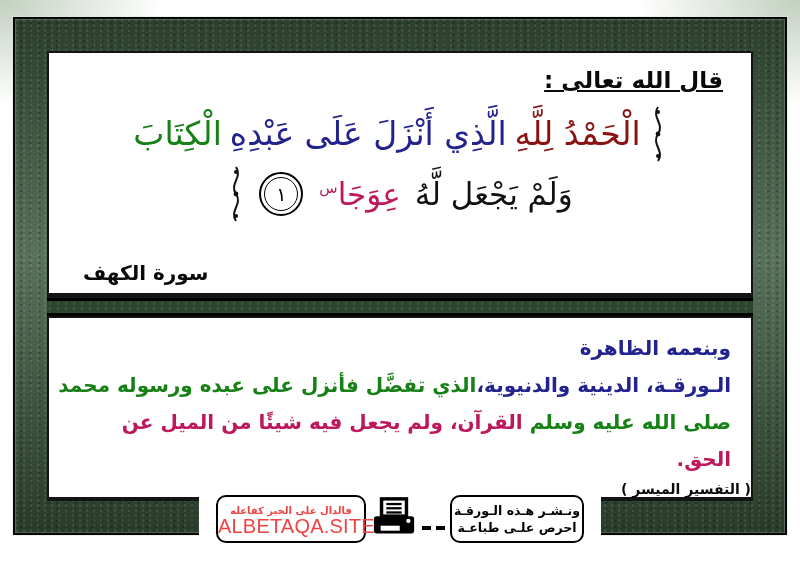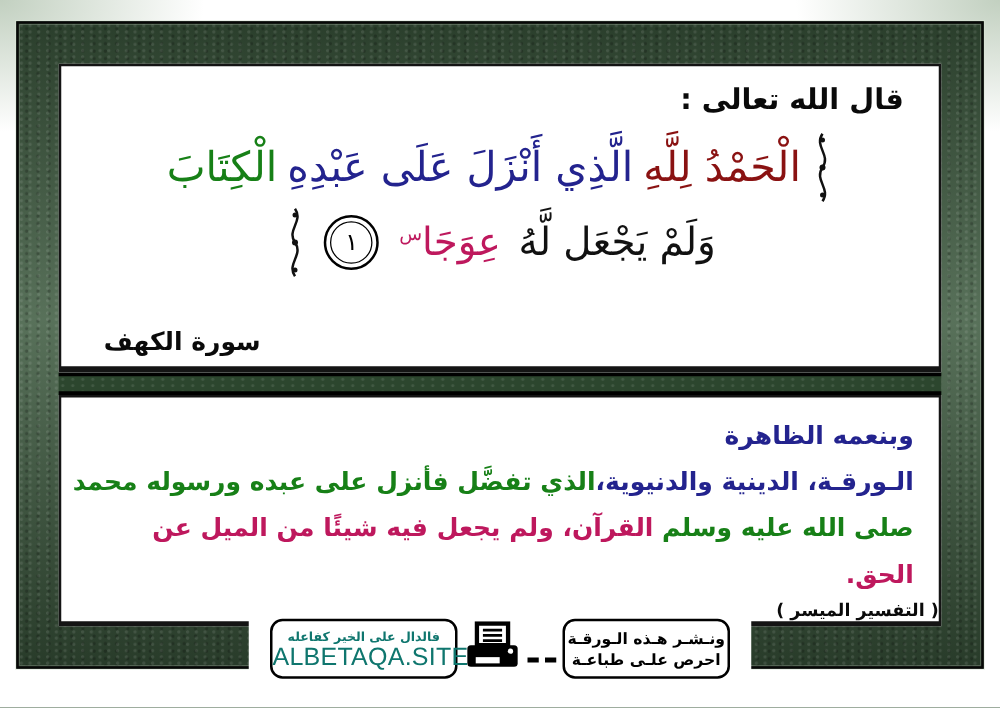--- a/index.html
+++ b/index.html
@@ -25,21 +25,21 @@
   .inner{position:absolute;left:32px;top:32px;right:32px;bottom:32px;display:flex;flex-direction:column;}
 
   .panel{background:#ffffff;border:2px solid #141414;box-sizing:border-box;position:relative;}
   .panel-verse{height:254px;border-bottom-width:5px;}
   .divider{height:18px;border-top:3px solid #000;border-bottom:3px solid #000;box-sizing:border-box;
            background-color:#2c462e;
            background-image:radial-gradient(circle at 40% 50%, rgba(255,255,255,0.10) 1px, transparent 1.5px);
            background-size:8px 5px;}
   .panel-tafsir{flex:1;border-top-width:2px;border-bottom-width:4px;}
 
-  .qala{margin:14px 28px 0 16px;text-align:right;font-weight:bold;font-size:23px;color:#0a0a0a;direction:rtl;}
+  .qala{margin:14px 28px 0 16px;text-align:right;font-weight:bold;font-size:23px;color:#0a0a0a;direction:rtl;text-decoration:underline;}
 
   .verse{direction:rtl;text-align:center;color:#111;}
   .v-line1{margin-top:12px;font-size:33px;line-height:1.55;display:flex;justify-content:center;align-items:center;gap:8px;padding:0 10px;}
   .v-line2{margin-top:2px;font-size:31px;line-height:1.5;display:flex;justify-content:center;align-items:center;gap:14px;}
   .c-maroon{color:#8a1212;}
   .c-navy{color:#23238e;}
   .c-green{color:#178017;}
   .c-brown{color:#be185d;}
   .sukoon{font-size:15px;vertical-align:super;margin-left:2px;}
   .aya{width:40px;height:40px;border:2px solid #000;border-radius:50%;position:relative;
@@ -52,21 +52,21 @@
   .t-line{display:flex;justify-content:space-between;align-items:baseline;white-space:nowrap;}
   .t-line3{}
   .t-src{direction:rtl;text-align:right;font-size:14px;font-weight:bold;color:#0a0a0a;margin:3px 0 0 8px;}
 
   
   .footer{position:absolute;left:199px;top:489px;width:402px;height:60px;background:#ffffff;
           display:flex;direction:rtl;align-items:center;justify-content:center;gap:5px;z-index:5;}
   .pill{border:2.5px solid #000;border-radius:10px;background:#fff;text-align:center;
         display:flex;flex-direction:column;justify-content:center;box-sizing:border-box;}
   .pill-right{width:134px;height:48px;font-size:12.5px;font-weight:bold;line-height:17px;direction:rtl;color:#000;}
-  .pill-left{width:150px;height:48px;direction:rtl;color:#0f766e;}
+  .pill-left{width:150px;height:48px;direction:rtl;color:#ef4444;}
   .pill-left .motto{font-size:10px;font-weight:bold;line-height:13px;}
   .pill-left .domain{font-family:"Liberation Sans","DejaVu Sans",sans-serif;font-size:20px;font-weight:normal;
                      letter-spacing:0.2px;line-height:18px;direction:ltr;}
   .kufic{width:44px;height:52px;border:3px solid #000;box-sizing:border-box;background:#fff;
          display:flex;flex-direction:column;align-items:center;justify-content:center;gap:1px;}
   .kufic span{font-size:12px;font-weight:bold;color:#000;line-height:13px;letter-spacing:-1px;}
   .printer{width:46px;height:48px;flex:0 0 auto;}
   .conn{width:9px;height:4px;background:#000;margin-top:18px;flex:0 0 auto;}
 </style>
 </head>

